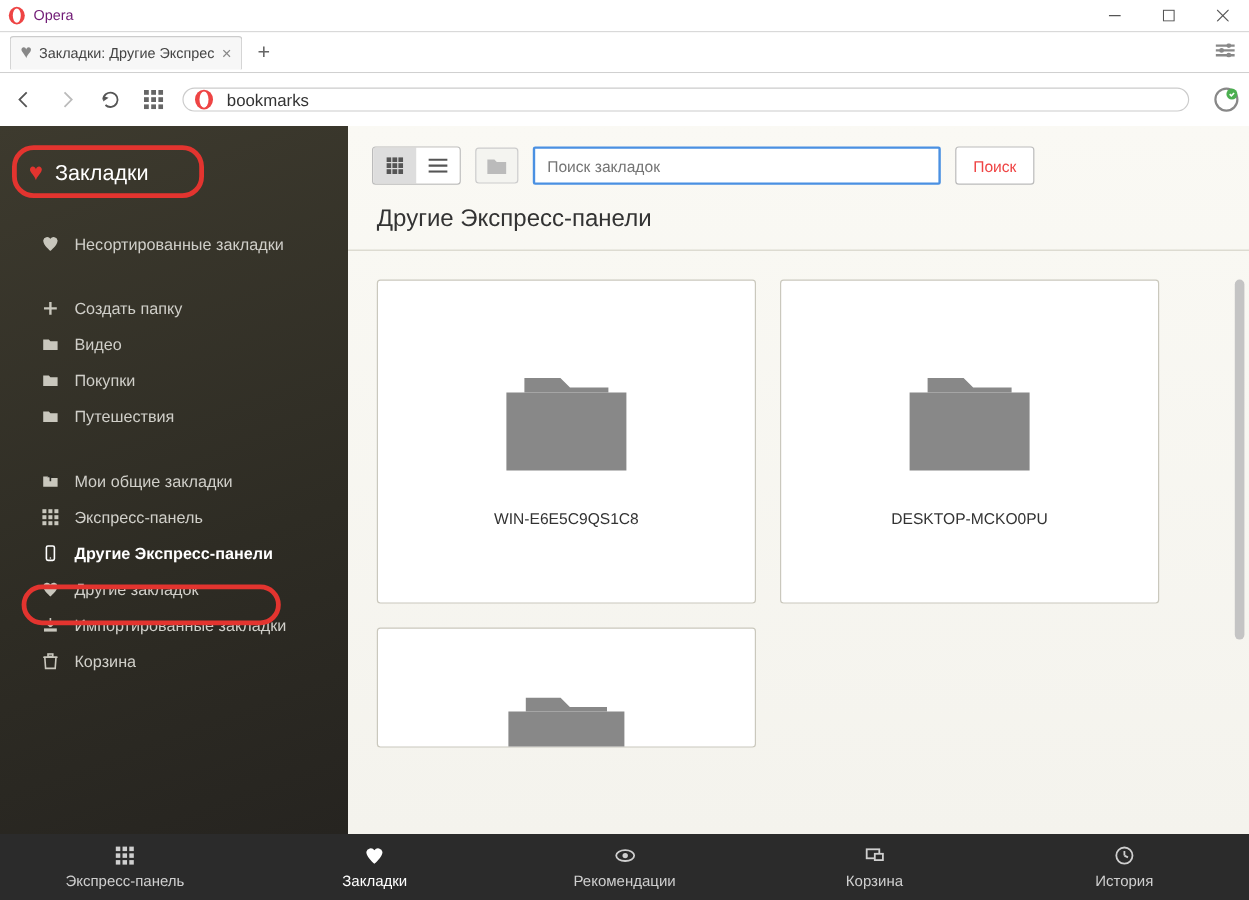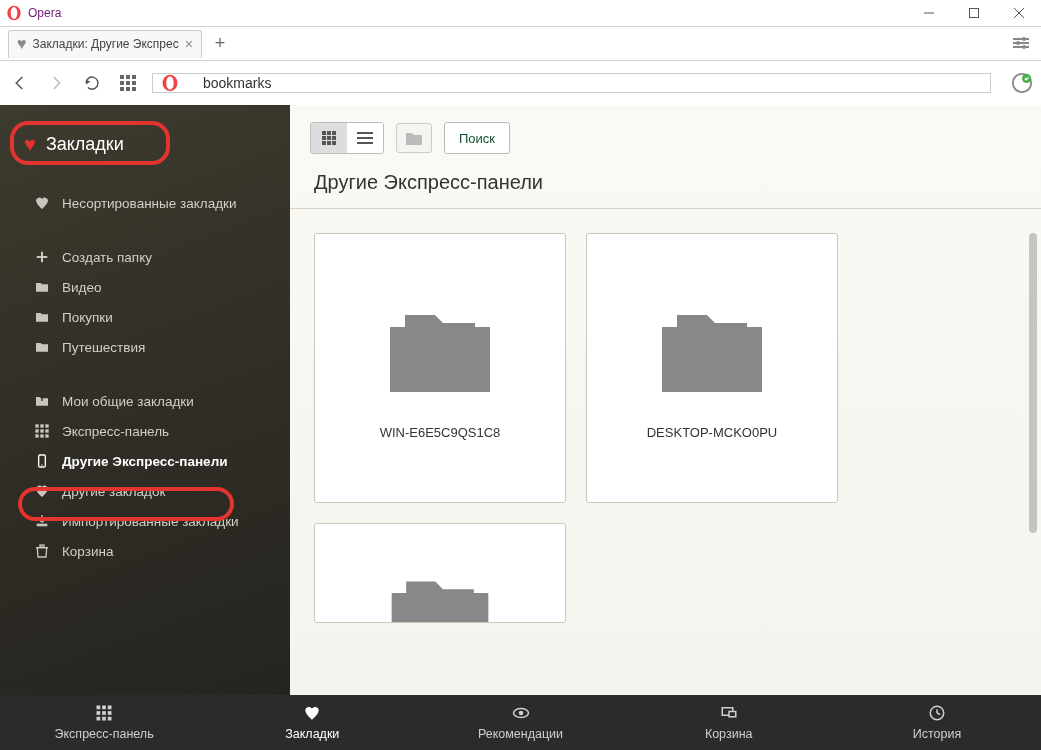--- a/index.html
+++ b/index.html
@@ -18,21 +18,21 @@
 .tab .hearticon { color: #888; margin-right: 6px; }
 .tab .tabtitle { font-size: 12px; color: #444; white-space: nowrap; overflow: hidden; text-overflow: ellipsis; flex: 1; }
 .tab .tabclose { color: #888; margin-left: 6px; font-size: 14px; }
 .newtab { width: 28px; height: 28px; display:flex; align-items:center; justify-content:center; color:#666; font-size:18px; margin-left:4px;}
 .easy-setup { margin-left:auto; margin-right:12px; color:#888; }
 
 
 .toolbar { height: 44px; display: flex; align-items: center; padding: 0 8px; gap: 12px; background:#fff; }
 .navbtn { width:24px; height:24px; display:flex; align-items:center; justify-content:center; color:#666;}
 .navbtn.disabled { color:#bbb; }
-.addrbar { flex:1; height:20px; border:1px solid #ccc; border-radius:0; display:flex; align-items:center; padding:0 8px; gap:24px;}
+.addrbar { flex:1; height:20px; border:1px solid #ccc; border-radius:10px; display:flex; align-items:center; padding:0 8px; gap:10px;}
 .addrbar .o-icon { width:18px; height:18px; }
 .addrbar .addr { font-size:14px; color:#333; flex:1; }
 .shield { width:22px; height:22px; margin-left:8px; position:relative; }
 
 
 .content { display:flex; height: calc(750px - 27px - 34px - 44px - 55px); }
 
 
 .sidebar { width: 290px; background: linear-gradient(160deg, #3d3a2e 0%, #2e2c24 60%, #262420 100%); color:#ccc; padding-top: 20px; position:relative;}
 .sidebar-header { display:flex; align-items:center; padding: 8px 18px 8px 24px; }
@@ -49,24 +49,24 @@
 .sb-item.selected .sb-icon svg { fill:#fff; }
 
 
 .mainpanel { flex:1; background: linear-gradient(180deg, #faf9f4 0%, #f4f3ed 100%); display:flex; flex-direction:column; position:relative; }
 .mp-toolbar { height:66px; display:flex; align-items:center; padding:0 20px; gap:12px; }
 .view-toggle { display:flex; border:1px solid #bbb; border-radius:3px; overflow:hidden; }
 .view-btn { width:36px; height:30px; display:flex; align-items:center; justify-content:center; background:#fff; }
 .view-btn.active { background:#ddd; }
 .folder-btn { width:36px; height:30px; border:1px solid #ccc; border-radius:3px; display:flex; align-items:center; justify-content:center; background:#f4f4f0; color:#aaa;}
 .search-input { width:340px; height:32px; border:2px solid #4a90e2; border-radius:2px; padding:0 10px; font-size:13px; color:#888; background:#fff; outline:none;}
-.search-btn { height:32px; padding:0 14px; border:1px solid #bbb; border-radius:3px; background:#fff; font-size:13px; color:#14532d; display:flex; align-items:center;}
+.search-btn { height:32px; padding:0 14px; border:1px solid #bbb; border-radius:3px; background:#fff; font-size:13px; color:#ef4444; display:flex; align-items:center;}
 .mp-heading { font-size:20px; color:#333; font-weight:400; padding: 0 24px 14px; border-bottom:1px solid #d6d4c9; margin-bottom:24px;}
 .cards { display:flex; flex-wrap:wrap; gap:20px; padding:0 24px; }
-.card { width:252px; height:270px; border:1px solid #cac8bd; border-radius:3px; background:#fff; display:flex; flex-direction:column; align-items:center; justify-content:center; }
+.card { width:316px; height:270px; border:1px solid #cac8bd; border-radius:3px; background:#fff; display:flex; flex-direction:column; align-items:center; justify-content:center; }
 .card.half { height:100px; }
 .card .folder-big { width:130px; height:100px; }
 .card .card-label { margin-top:28px; font-size:13px; color:#333; }
 .scroll { position:absolute; right:4px; top:128px; width:8px; height:300px; background:#c4c4c4; border-radius:4px; }
 
 
 .bottomnav { height:55px; background:#2b2b2b; display:flex; }
 .bn-item { flex:1; display:flex; flex-direction:column; align-items:center; justify-content:center; color:#cfcfcf; font-size:12.5px; gap:2px;}
 .bn-item.active { color:#fff; }
 .bn-item svg { width:20px; height:18px; }
@@ -305,20 +305,21 @@
               <line x1="0" y1="6" x2="16" y2="6" stroke="#555" stroke-width="2"></line>
               <line x1="0" y1="11" x2="16" y2="11" stroke="#555" stroke-width="2"></line>
             </svg>
         </div>
       </div>
       <div class="folder-btn">
         <svg width="16" height="14" viewBox="0 0 16 14">
             <path d="M0 2 L6 2 L8 4 L16 4 L16 14 L0 14 Z" fill="#bbb"></path>
           </svg>
       </div>
+      <input class="search-input" placeholder="Поиск закладок" style="">
       <div class="search-btn">Поиск</div>
     </div>
     <div class="mp-heading">Другие Экспресс-панели</div>
     <div class="cards" id="cards">
         <div class="card">
           <svg class="folder-big" viewBox="0 0 130 100">
             <path d="M30 18 L60 18 L68 26 L100 26 L100 30 L30 30 Z" fill="#888"></path>
             <path d="M15 30 L115 30 L115 95 L15 95 Z" fill="#888"></path>
           </svg>
           <div class="card-label">WIN-E6E5C9QS1C8</div>

